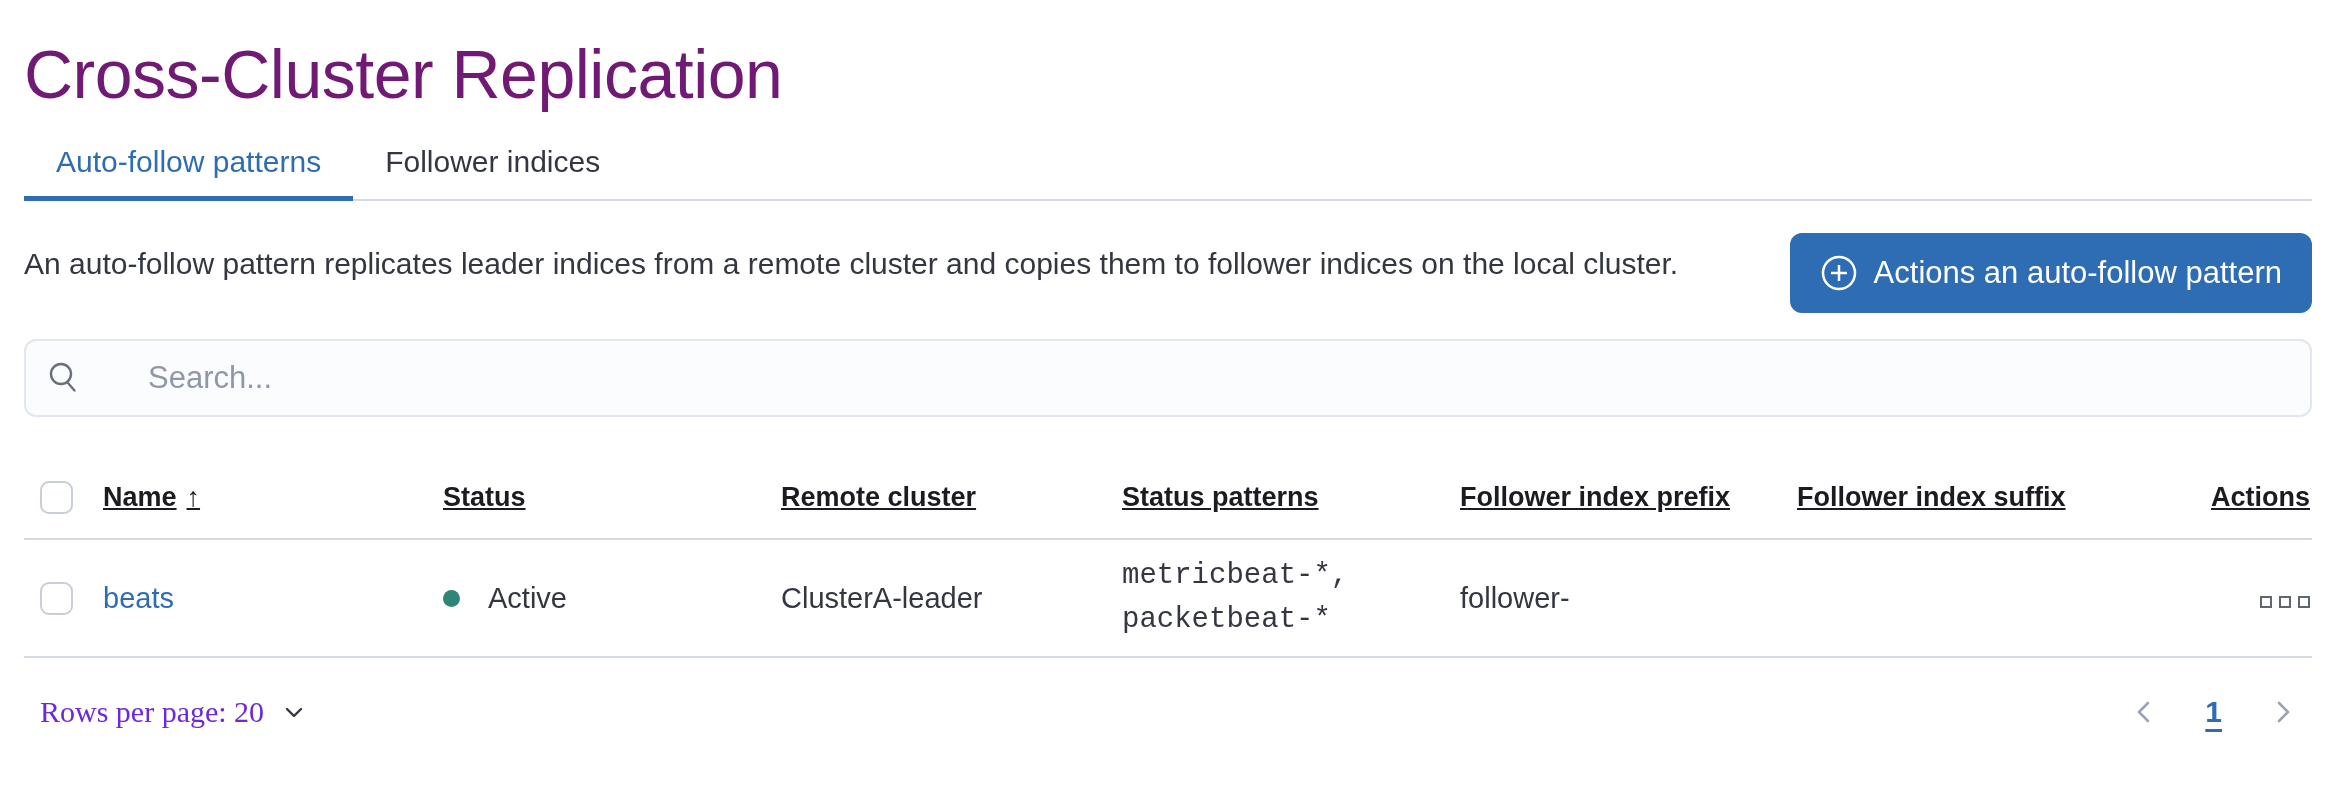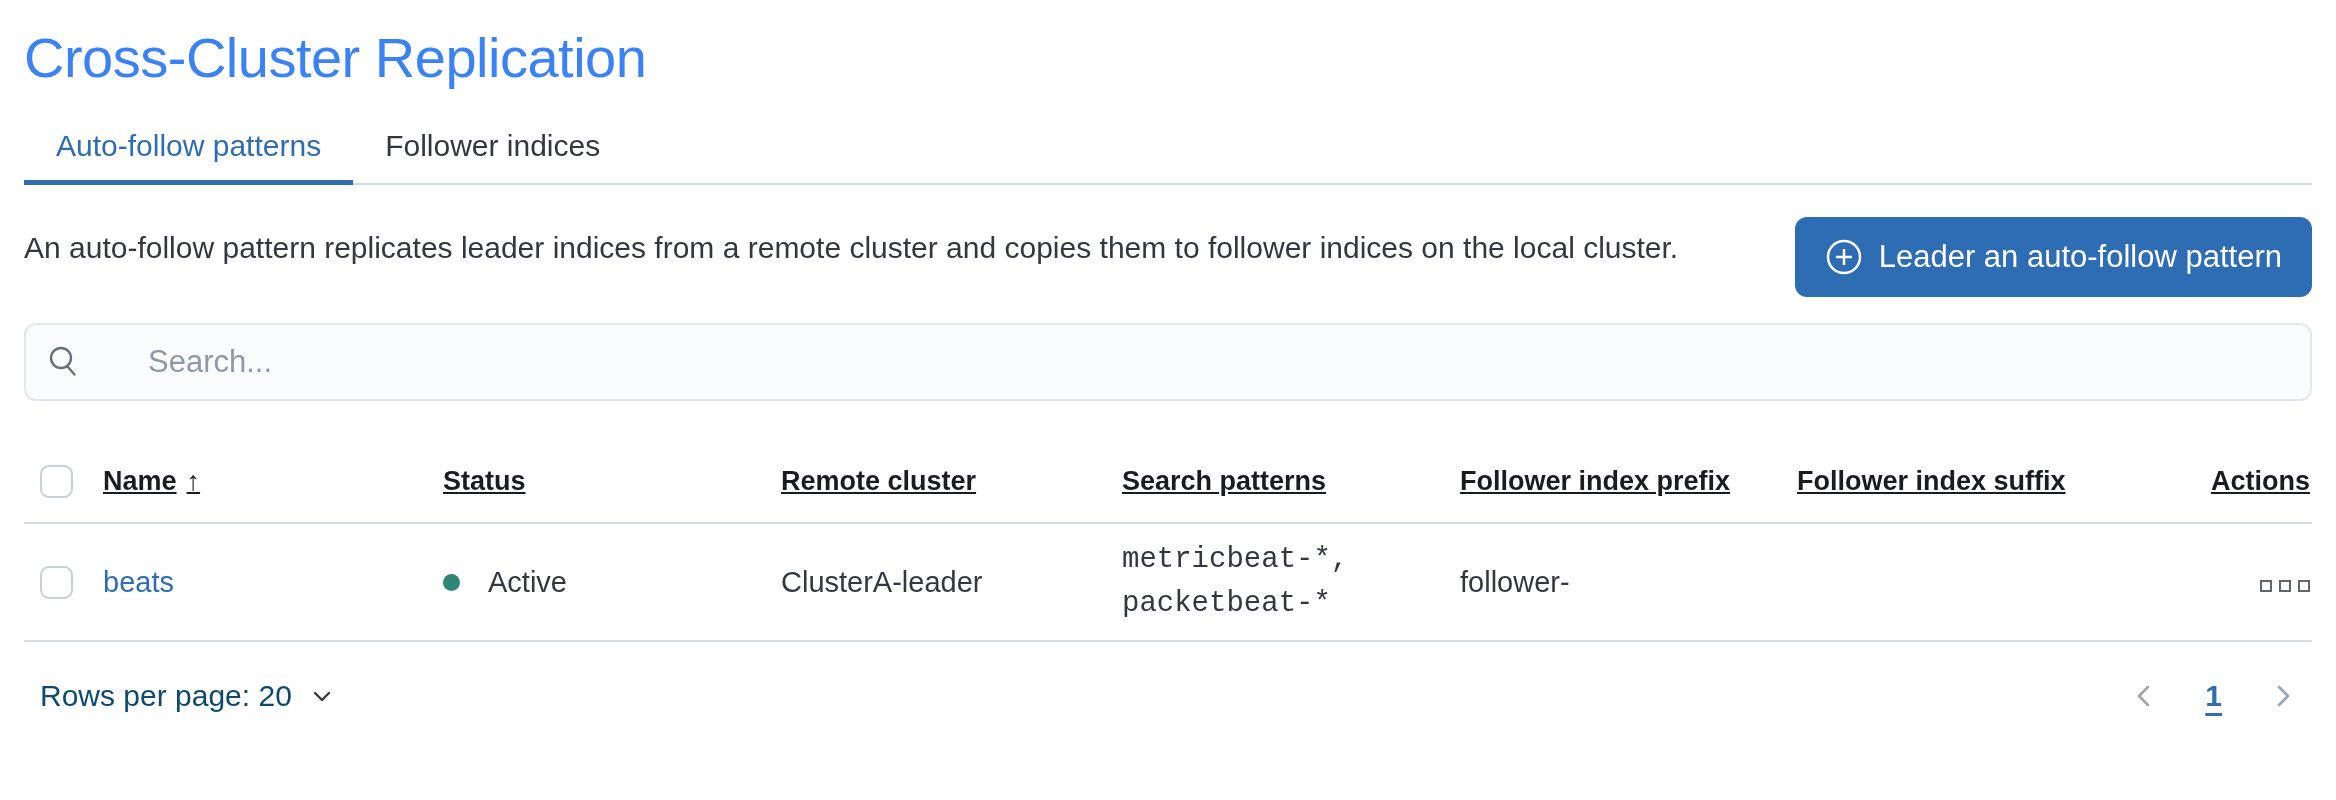--- a/index.html
+++ b/index.html
@@ -2,25 +2,25 @@
 <html><head>
 <meta charset="utf-8">
 <style>
   * { margin: 0; padding: 0; box-sizing: border-box; }
   html, body { width: 2336px; height: 800px; background: #ffffff; overflow: hidden; }
   body { font-family: "Liberation Sans", sans-serif; color: #343741; }
   .page { padding: 0 24px; width: 2336px; }
 
   
   .page-title {
-    margin-top: 16px;
-    font-size: 56px;
+    margin-top: 32px;
+    font-size: 68px;
     font-weight: 400;
     letter-spacing: -0.5px;
-    color: #3b82f6;
+    color: #701a75;
     line-height: 84px;
   }
 
   
   .tabs {
     margin-top: 26px;
     display: flex;
     border-bottom: 2px solid #d3dae6;
   }
   .tab {
@@ -145,22 +145,23 @@
     justify-content: space-between;
     align-items: center;
     height: 64px;
   }
   .rows-per-page {
     margin-left: 16px;
     display: inline-flex;
     align-items: center;
     gap: 16px;
     font-size: 30px;
-    color: #0c4a6e;
-    cursor: pointer;
+    color: #6d28d9;
+    cursor: pointer;
+    font-family: Liberation Serif, serif;
   }
   .page-controls { display: inline-flex; align-items: center; gap: 46px; margin-right: 14px; }
   .page-chevron { cursor: default; display: inline-flex; }
   .page-number {
     font-size: 30px;
     font-weight: 700;
     color: #2e6cb4;
     text-decoration: underline;
     text-decoration-thickness: 3px;
     text-underline-offset: 7px;
@@ -182,21 +183,21 @@
   <div class="intro">
     <p class="intro-text">An auto-follow pattern replicates leader indices from a remote cluster and copies them to follower indices on the local cluster.</p>
     <button class="create-btn">
       <span style="display:inline-flex;">
         <svg width="38" height="38" viewBox="0 0 38 38" fill="none">
           <circle cx="19" cy="19" r="16" stroke="#ffffff" stroke-width="2.5"></circle>
           <line x1="19" y1="11" x2="19" y2="27" stroke="#ffffff" stroke-width="2.5"></line>
           <line x1="11" y1="19" x2="27" y2="19" stroke="#ffffff" stroke-width="2.5"></line>
         </svg>
       </span>
-      <span>Leader an auto-follow pattern</span>
+      <span>Actions an auto-follow pattern</span>
     </button>
   </div>
 
   <div class="search-box">
     <span style="display:inline-flex;">
       <svg width="36" height="36" viewBox="0 0 36 36" fill="none">
         <circle cx="15" cy="14" r="10" stroke="#69707d" stroke-width="2.4"></circle>
         <line x1="21.5" y1="22.5" x2="28.5" y2="30.5" stroke="#69707d" stroke-width="2.4" stroke-linecap="round"></line>
       </svg>
     </span>
@@ -217,21 +218,21 @@
     <thead>
       <tr>
         <th class="col-checkbox">
             <div class="checkbox"></div>
           </th>
         <th>
           <span>Name</span><span class="sort-arrow">↑</span>
         </th>
         <th>Status</th>
         <th>Remote cluster</th>
-        <th>Search patterns</th>
+        <th>Status patterns</th>
         <th>Follower index prefix</th>
         <th>Follower index suffix</th>
         <th class="col-actions">Actions</th>
       </tr>
     </thead>
     <tbody>
       <tr>
         <td class="col-checkbox">
             <div class="checkbox"></div>
           </td>

